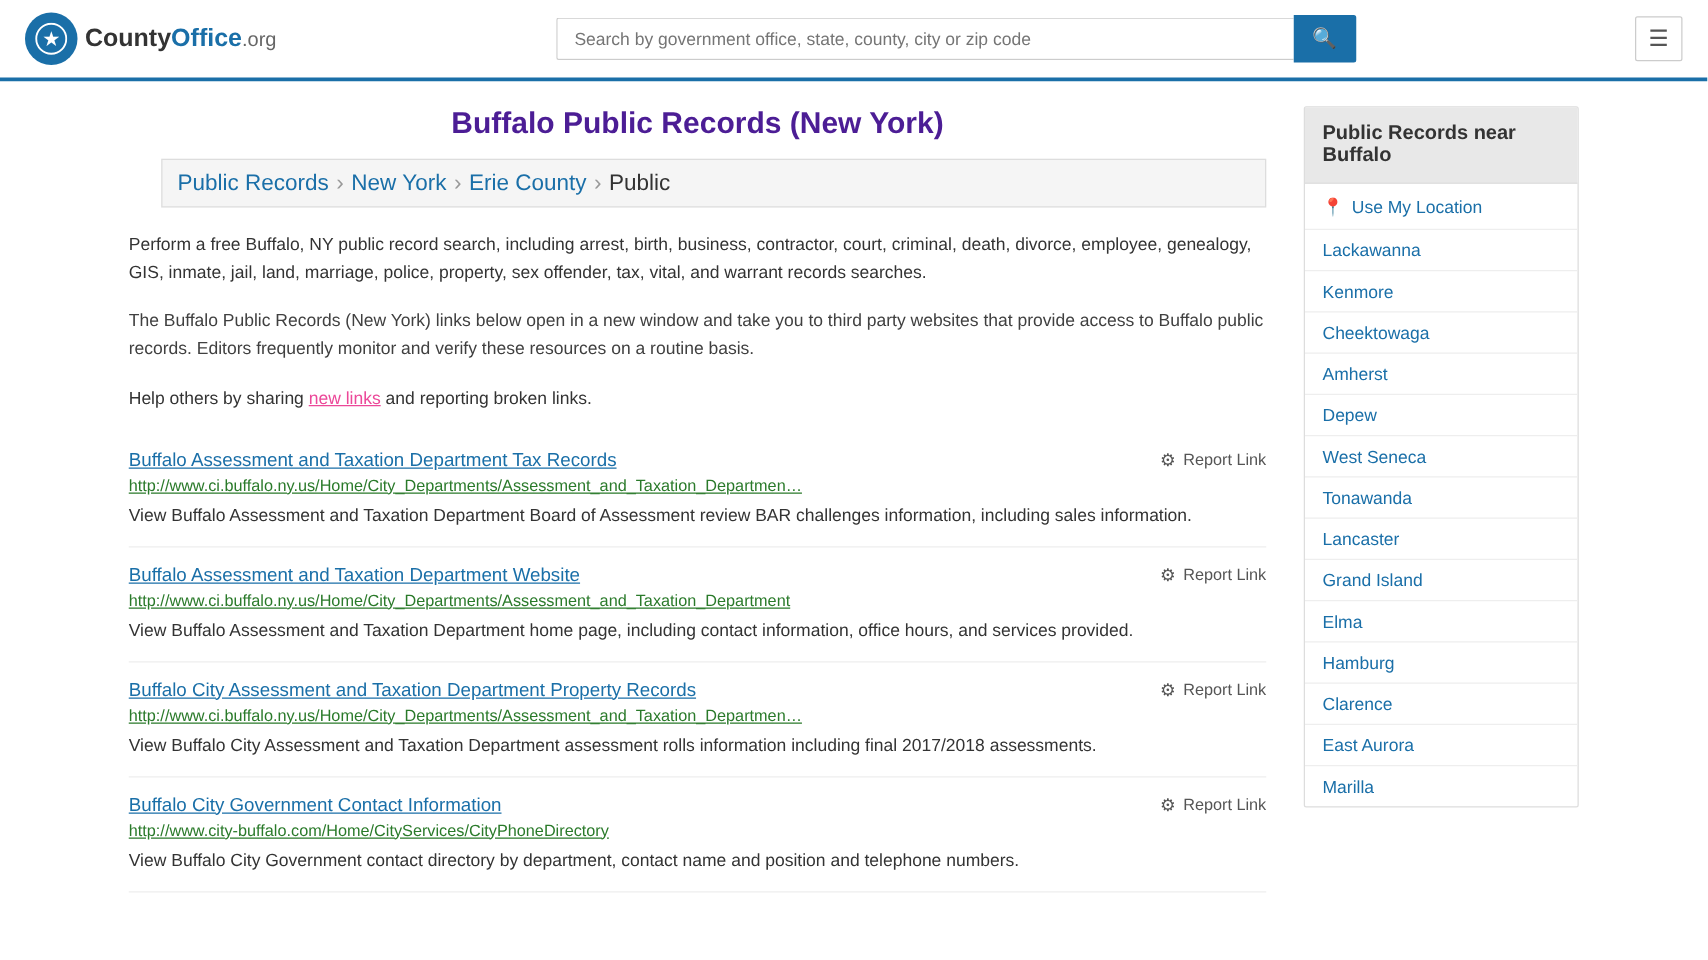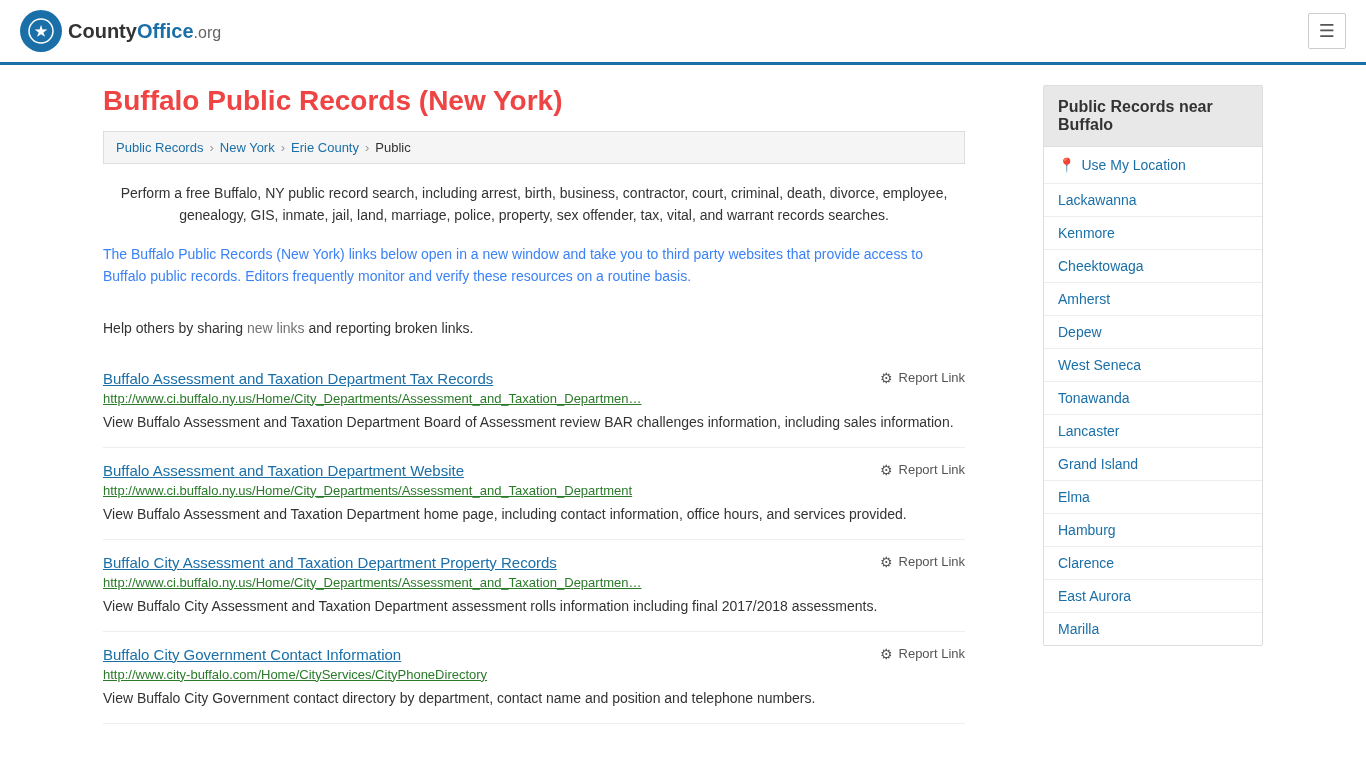--- a/index.html
+++ b/index.html
@@ -77,69 +77,71 @@
       padding: 20px 20px;
       gap: 30px;
     }
 
     #main-content {
       flex: 1;
       max-width: 920px;
     }
 
     #page-title {
-      font-size: 28px;
+      font-size: 24px;
       font-weight: bold;
-      color: #ef4444;
+      color: #4c1d95;
       margin-bottom: 14px;
+      text-align: center;
     }
 
     #breadcrumb {
       display: flex;
       align-items: flex-start;
       gap: 6px;
-      font-size: 13px;
+      font-size: 18px;
       color: #666;
       margin-bottom: 18px;
       background: #f5f5f5;
       padding: 8px 12px;
       border: 1px solid #ddd;
+      margin-left: 26px;
     }
     .breadcrumb-link {
       color: #1a6fa8;
       text-decoration: none;
       cursor: pointer;
     }
     .breadcrumb-sep {
       color: #999;
     }
     .breadcrumb-current {
       color: #333;
     }
 
     #description {
       font-size: 14px;
       line-height: 1.6;
       color: #333;
       margin-bottom: 16px;
-      text-align: center;
     }
     #description2 {
       font-size: 14px;
       line-height: 1.6;
-      color: #3b82f6;
-      margin-bottom: 32px;
+      color: #404040;
+      margin-bottom: 20px;
     }
     #help-text {
       font-size: 14px;
       color: #333;
       margin-bottom: 20px;
     }
     #help-text a {
-      color: #737373;
+      color: #ec4899;
+      text-decoration: underline;
       cursor: pointer;
     }
 
     
     .record-item {
       border-bottom: 1px solid #eee;
       padding: 14px 0;
     }
     .record-header {
       display: flex;
@@ -177,21 +179,20 @@
     .record-desc {
       font-size: 14px;
       color: #333;
       line-height: 1.5;
     }
 
     
     #sidebar {
       width: 220px;
       min-width: 200px;
-      margin-left: 48px;
     }
     #sidebar-box {
       border: 1px solid #ddd;
       border-radius: 2px;
     }
     #sidebar-title {
       background: #e8e8e8;
       padding: 12px 14px;
       font-size: 16px;
       font-weight: bold;
@@ -235,20 +236,26 @@
       <svg width="26" height="26" viewBox="0 0 26 26">
         <circle cx="13" cy="13" r="12" fill="#1a6fa8" stroke="white" stroke-width="1.5"></circle>
         <text x="13" y="18" text-anchor="middle" fill="white" font-size="14" font-weight="bold">★</text>
       </svg>
     </div>
     <div>
       <span style="font-size:20px;font-weight:bold;color:#333;">County<span style="color:#1a6fa8;">Office</span><span style="font-size:16px;color:#666;font-weight:normal;">.org</span></span>
     </div>
   </div>
 
+  <div id="search-area">
+    <input id="search-input" type="text" placeholder="Search by government office, state, county, city or zip code" style="">
+    <button id="search-btn">
+      <span>🔍</span>
+    </button>
+  </div>
 
   <button id="menu-btn">
     <span>☰</span>
   </button>
 </div>
 
 <div id="content-wrapper">
 
   <div id="main-content">
 

